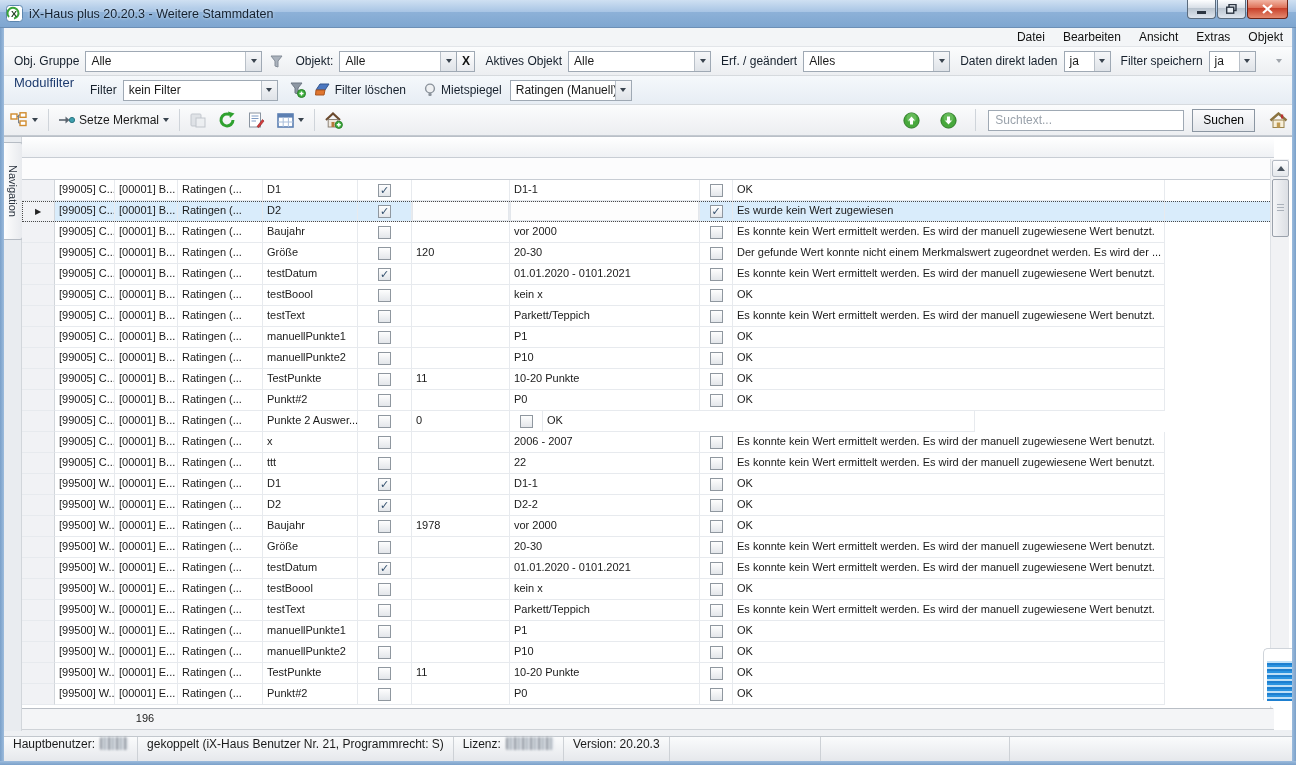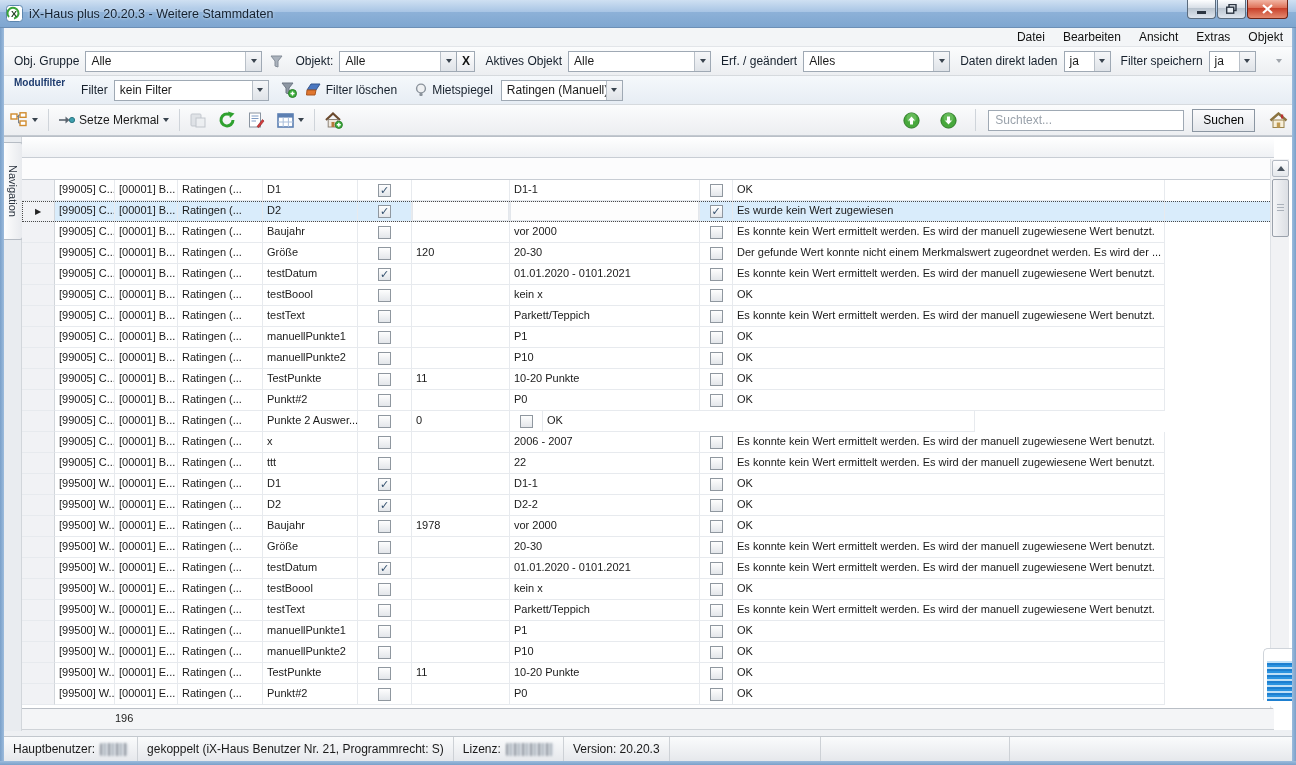--- a/index.html
+++ b/index.html
@@ -29,21 +29,21 @@
   .filterbar { top:47px; height:29px; }
   .modulbar  { top:76px; height:29px; background:linear-gradient(#f5f8fb,#e7edf4); }
   .toolbar   { top:105px; height:31px; border-bottom:1px solid #c3c9d0; }
   .lbl { margin:0 6px 0 10px; white-space:nowrap; color:#16202c; }
   .combo { display:flex; align-items:center; height:21px; background:#fff; border:1px solid #9fa9b4; }
   .combo-text { flex:1; padding:0 5px; overflow:hidden; white-space:nowrap; font-size:12px; }
   .combo-btn { width:16px; height:100%; border-left:1px solid #b9c0c8; background:linear-gradient(#f6f7f9,#dfe3e8); display:flex; align-items:center; justify-content:center; }
   .caret { width:0; height:0; border-left:3.5px solid transparent; border-right:3.5px solid transparent; border-top:4px solid #39434e; }
   .xbtn { width:18px; height:21px; border:1px solid #9fa9b4; border-left:none; background:linear-gradient(#fff,#e8eaee); display:flex; align-items:center; justify-content:center; font-weight:bold; font-size:12px; color:#111; }
   .icon { display:inline-flex; align-items:center; justify-content:center; }
-  .modul-title { font-weight:bold; color:#1d3b6e; margin:0 14px 16px 10px; font-size:10px; }
+  .modul-title { font-weight:normal; color:#1d3b6e; margin:0 14px 16px 10px; font-size:13px; }
   .linklike { margin:0 8px 0 4px; color:#16202c; white-space:nowrap; }
 
   
   .tbtn { display:flex; align-items:center; gap:4px; padding:3px 5px; border-radius:2px; margin:0 1px; }
   .tsep { width:1px; height:22px; background:#cfd4da; margin:0 4px; }
   .toolbar-right { margin-left:auto; display:flex; align-items:center; padding-right:4px;gap:8px; }
   .search-input { width:196px; height:21px; border:1px solid #9fa9b4; padding:0 6px; font-size:12px; font-family:inherit; color:#222; }
   .search-input::placeholder { color:#9aa2ab; }
   .suchen-btn { height:23px; padding:0 10px; border:1px solid #8b96a2; background:linear-gradient(#fbfbfc,#e4e7eb); font-size:12px; font-family:inherit; margin-right:6px; }
 
@@ -69,35 +69,35 @@
   .cb.checked::after { content:"\2713"; font-size:11px; font-weight:bold; color:#33506e; line-height:1; }
   .sort-asc::after { content:"\25B2"; font-size:7px; color:#5a6470; margin-left:auto; padding-left:4px; }
   .eq { color:#8a9099; font-weight:bold; letter-spacing:-1px; }
   .fbtn { width:17px; height:16px; border:1px solid #6f8bab; border-radius:2px; background:linear-gradient(#9ccaed,#5ea0d8 45%,#2d6cb0 50%,#4f8cc8); }
   .abc { display:flex; align-items:center; gap:1px; }
   .abc .a { color:#b5413b; font-size:9px; line-height:1; }
   .abc .b { background:#3ca03c; color:#fff; font-size:9px; font-weight:bold; width:10px; height:12px; display:inline-flex; align-items:center; justify-content:center; }
   .abc .c { color:#9aa0a8; font-size:9px; line-height:1; }
   .editcell { background:#fdfdfd; box-shadow:inset 0 0 0 1px #e3e7ec; }
   .gfoot { position:absolute; left:18px; top:571px; width:1252px; height:22px; background:#f4f5f7; border-top:1px solid #b9bec5; border-bottom:1px solid #cfd3d8; }
-  .gfoot .count { position:absolute; left:93px; width:60px; top:3px; text-align:left; font-size:11px; color:#222; }
+  .gfoot .count { position:absolute; left:93px; width:60px; top:3px; text-align:center; font-size:11px; color:#222; }
 
   
   .vscroll { position:absolute; left:1266px; top:22px; width:19px; height:549px; background:#f1f2f4; border-left:1px solid #dfe2e6; }
   .vs-btn { position:absolute; left:1px; width:17px; height:17px; border:1px solid #b4bac3; border-radius:2px; background:linear-gradient(#fdfdfe,#e4e7eb); display:flex; align-items:center; justify-content:center; }
   .vs-up { top:1px; } .vs-down { bottom:1px; }
   .tri-up { width:0;height:0;border-left:4px solid transparent;border-right:4px solid transparent;border-bottom:5px solid #4a545f; }
   .tri-down { width:0;height:0;border-left:4px solid transparent;border-right:4px solid transparent;border-top:5px solid #4a545f; }
   .vs-thumb { position:absolute; left:1px; top:20px; width:17px; height:58px; border:1px solid #9aa1ab; border-radius:2px; background:linear-gradient(90deg,#f4f5f7,#dcdfe4); }
   .vs-thumb::after { content:""; position:absolute; left:4px; right:4px; top:24px; height:8px;
      background:repeating-linear-gradient(#aab1ba 0 1px,transparent 1px 3px); }
 
   
   .statusbar { position:absolute; left:4px; right:4px; top:736px; height:25px; background:linear-gradient(#fafbfc,#e6e8ec); border-top:1px solid #c2c7cd; display:flex; align-items:center; font-size:12px; }
-  .sseg { display:flex; align-items:center; padding:0 9px; height:100%; border-right:1px solid #cdd1d6; white-space:nowrap; }
+  .sseg { display:flex; padding:0 9px; height:100%; border-right:1px solid #cdd1d6; white-space:nowrap; }
   .blur-chip { display:inline-block; height:13px; margin-left:5px; border-radius:2px;
      background:repeating-linear-gradient(90deg,#8b929b 0 2px,#d7dce2 2px 4px,#aab2bb 4px 6px,#e6eaef 6px 8px); filter:blur(1.2px); }
 
   
   .badge { position:absolute; left:1263px; top:648px; width:31px; height:76px; background:#fff; border:1px solid #cfd4da; border-right:none;
      border-radius:5px 0 0 5px; clip-path:polygon(0 0,100% 0,100% 100%,45% 84%,0 68%); }
   .badge .noise { margin:12px 2px 0 3px; height:40px;
      background:repeating-linear-gradient(0deg,#1d7fd0 0 2px,#bfe0f7 2px 4px,#2a93e0 4px 6px),
                 repeating-linear-gradient(90deg,rgba(255,255,255,.55) 0 2px,rgba(30,120,200,.55) 2px 5px);
      filter:blur(.5px); }

